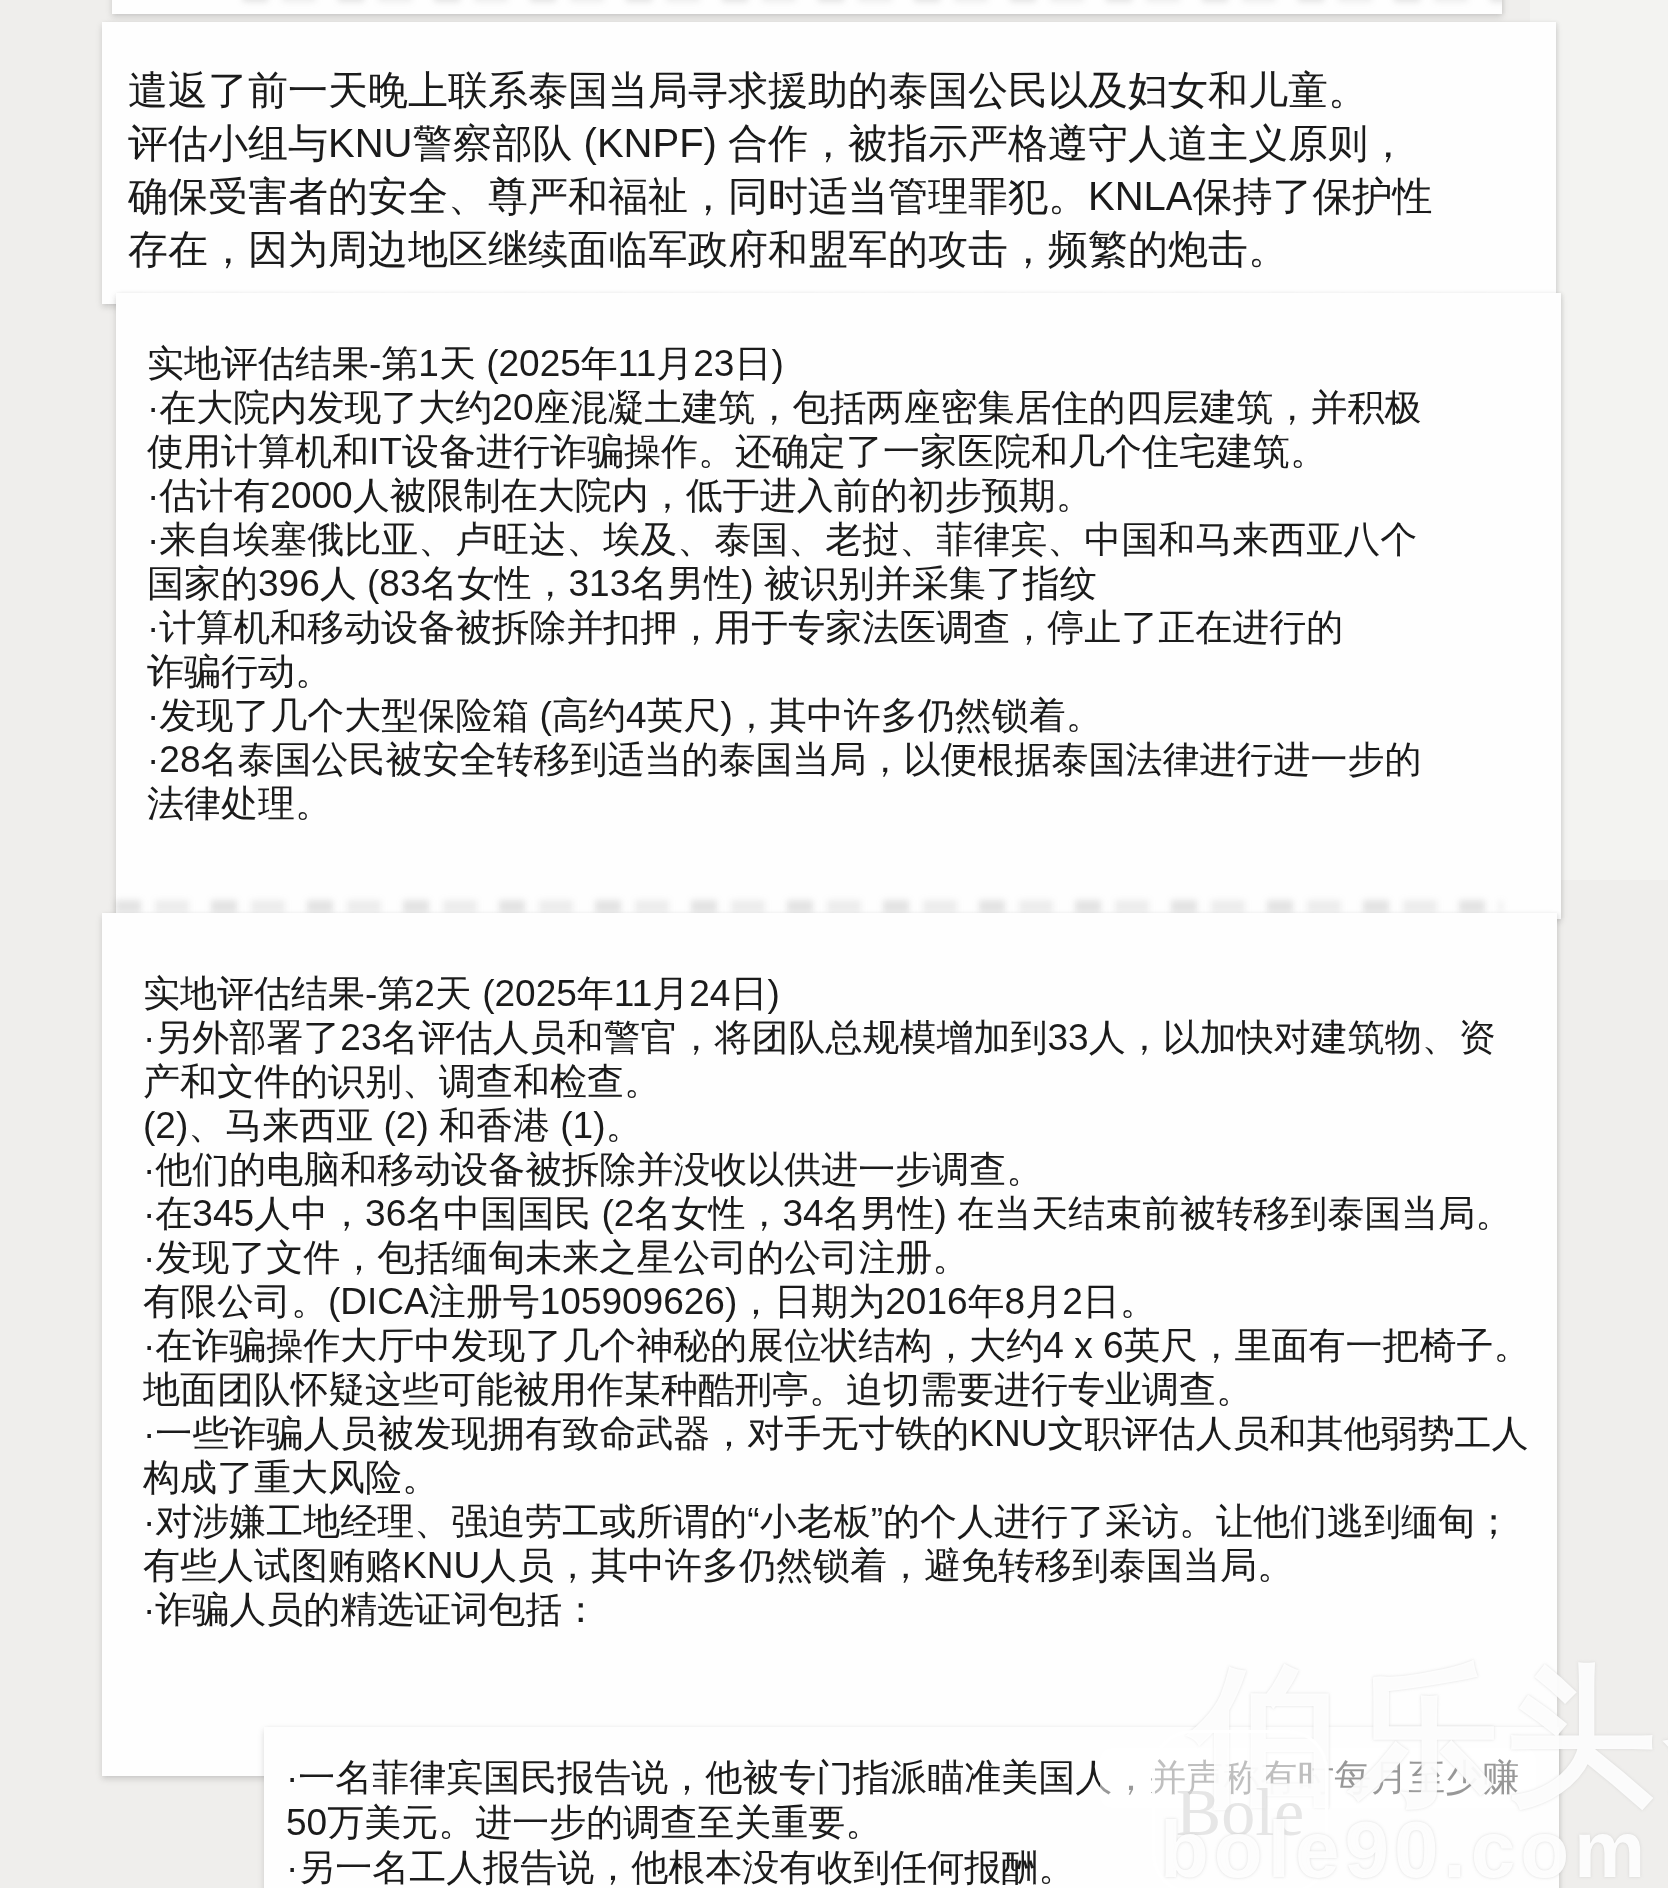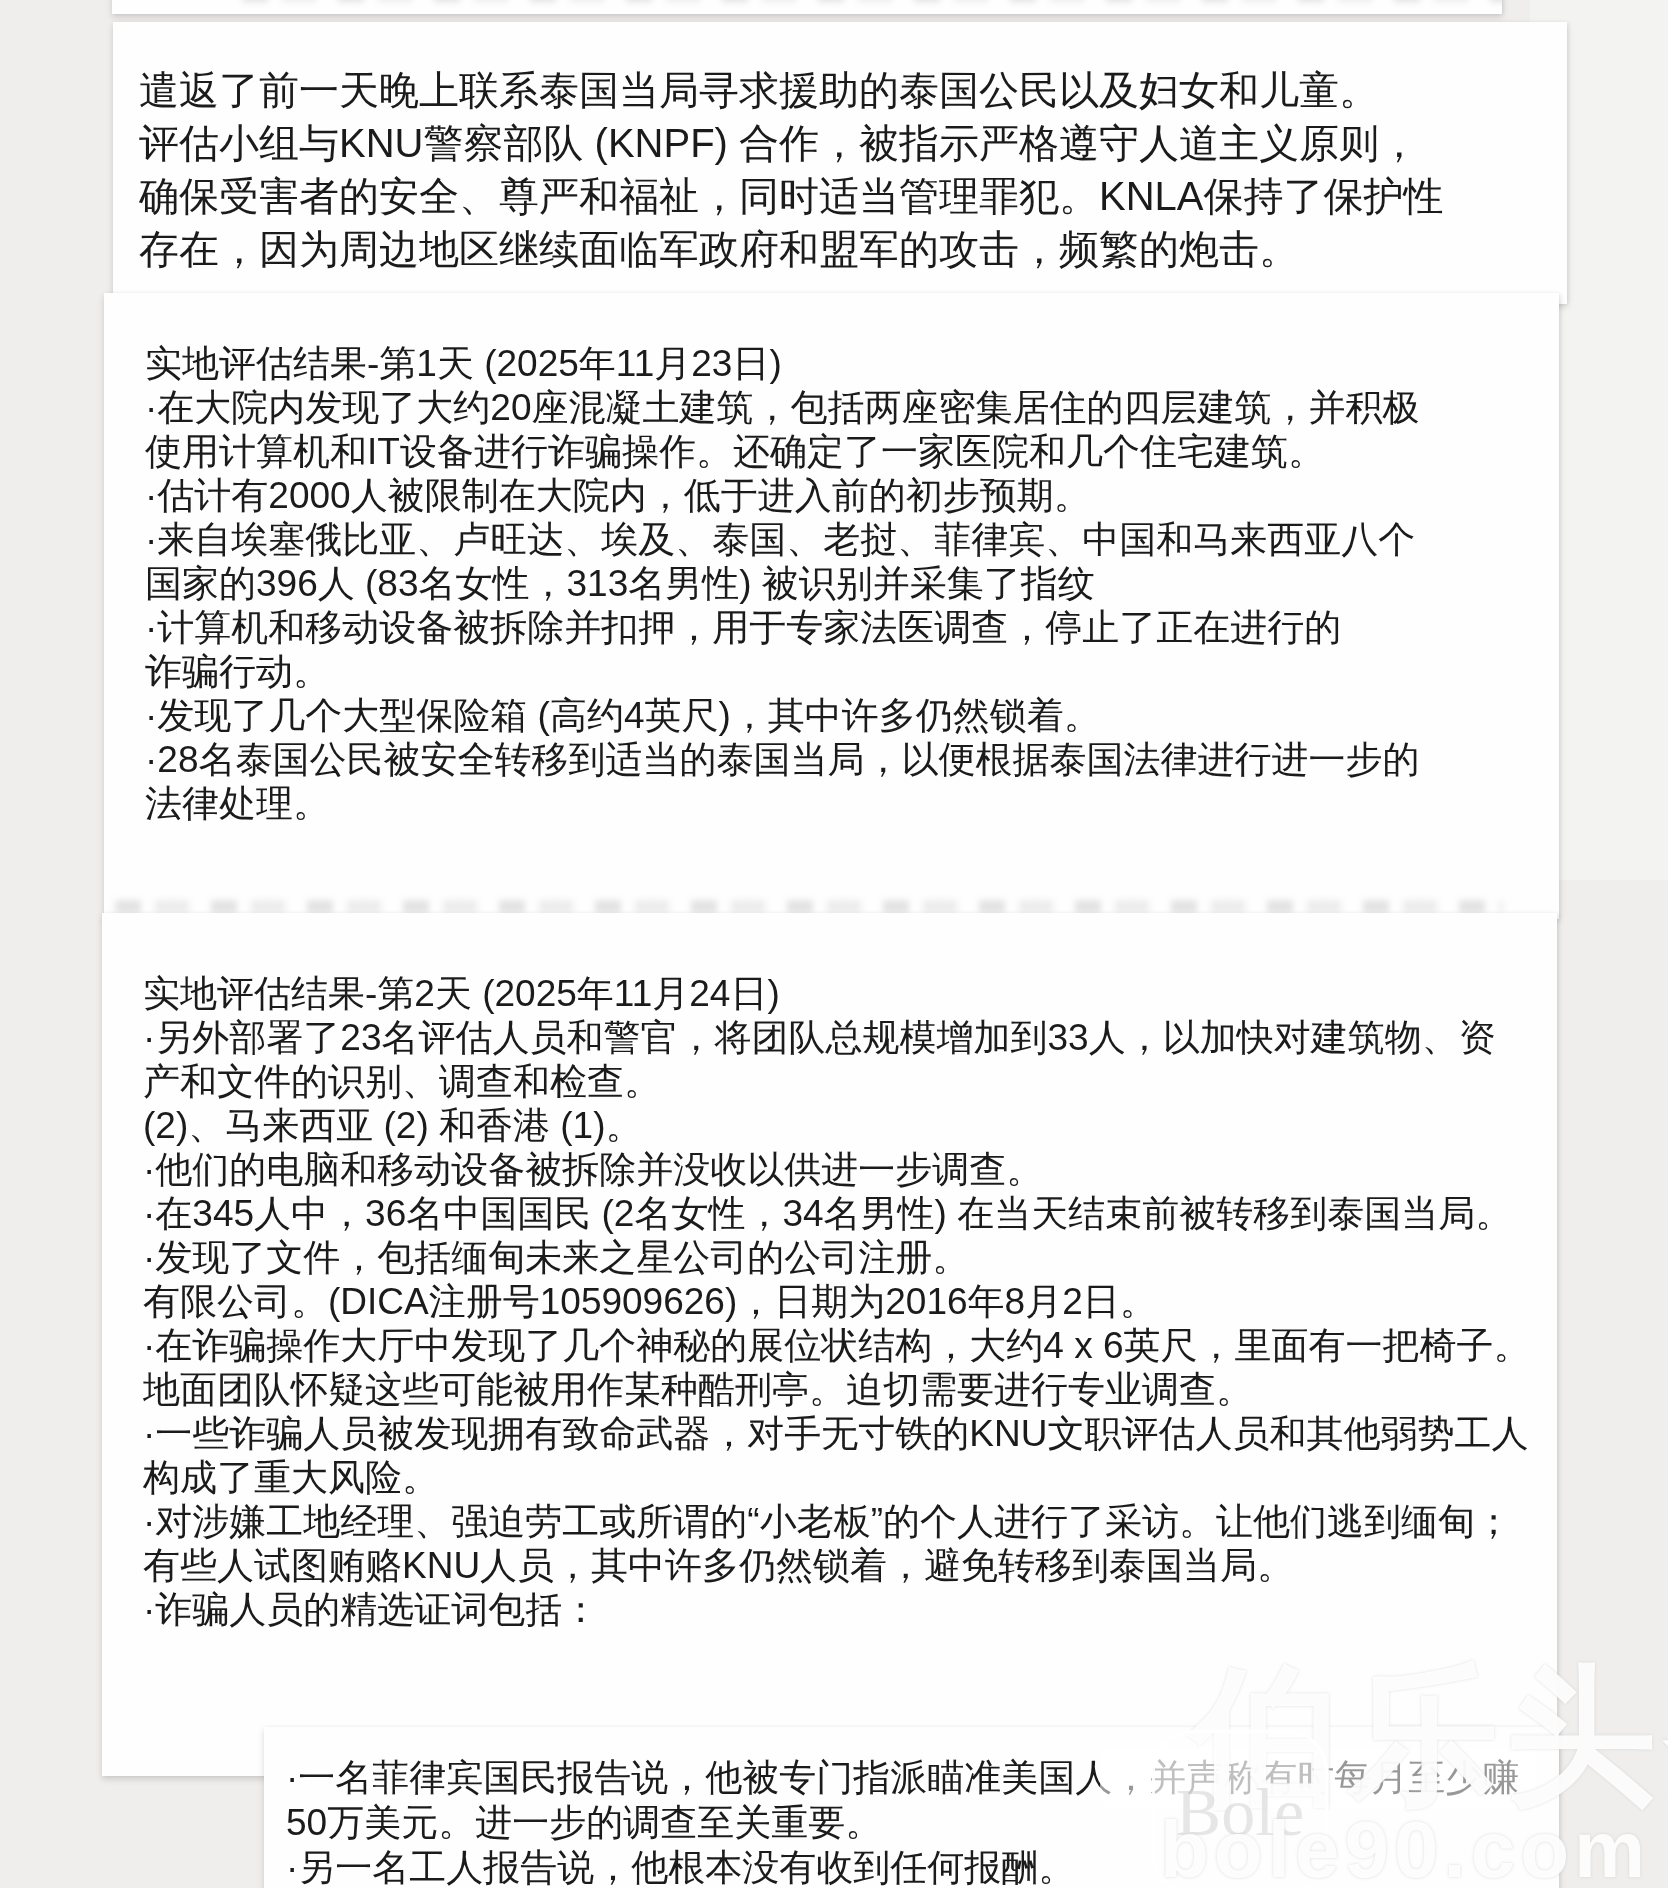--- a/index.html
+++ b/index.html
@@ -19,25 +19,25 @@
     position:absolute;
     background:#fefefe;
     box-shadow:0 3px 6px rgba(80,80,80,0.22), 2px 0 3px rgba(80,80,80,0.06);
     overflow:hidden;
   }
   .card .ln{white-space:nowrap;}
   .strip{left:112px;top:-10px;width:1390px;height:24px;}
   .intro{
     left:102px;top:22px;width:1428px;height:240px;
     padding:42px 0 0 26px;box-sizing:content-box;
-    font-size:40px;line-height:53px;margin-left:11px;
+    font-size:40px;line-height:53px;
   }
   .day1{
-    left:104px;top:293px;width:1414px;height:577px;
-    padding:49px 0 0 41px;
+    left:116px;top:293px;width:1414px;height:577px;
+    padding:49px 0 0 31px;
     font-size:37px;line-height:44px;
   }
   .day2{
     left:102px;top:913px;width:1414px;height:804px;
     padding:59px 0 0 41px;
     font-size:37px;line-height:44px;
   }
   .testimony{
     left:264px;top:1727px;width:1273px;height:161px;
     padding:28px 0 0 22px;

